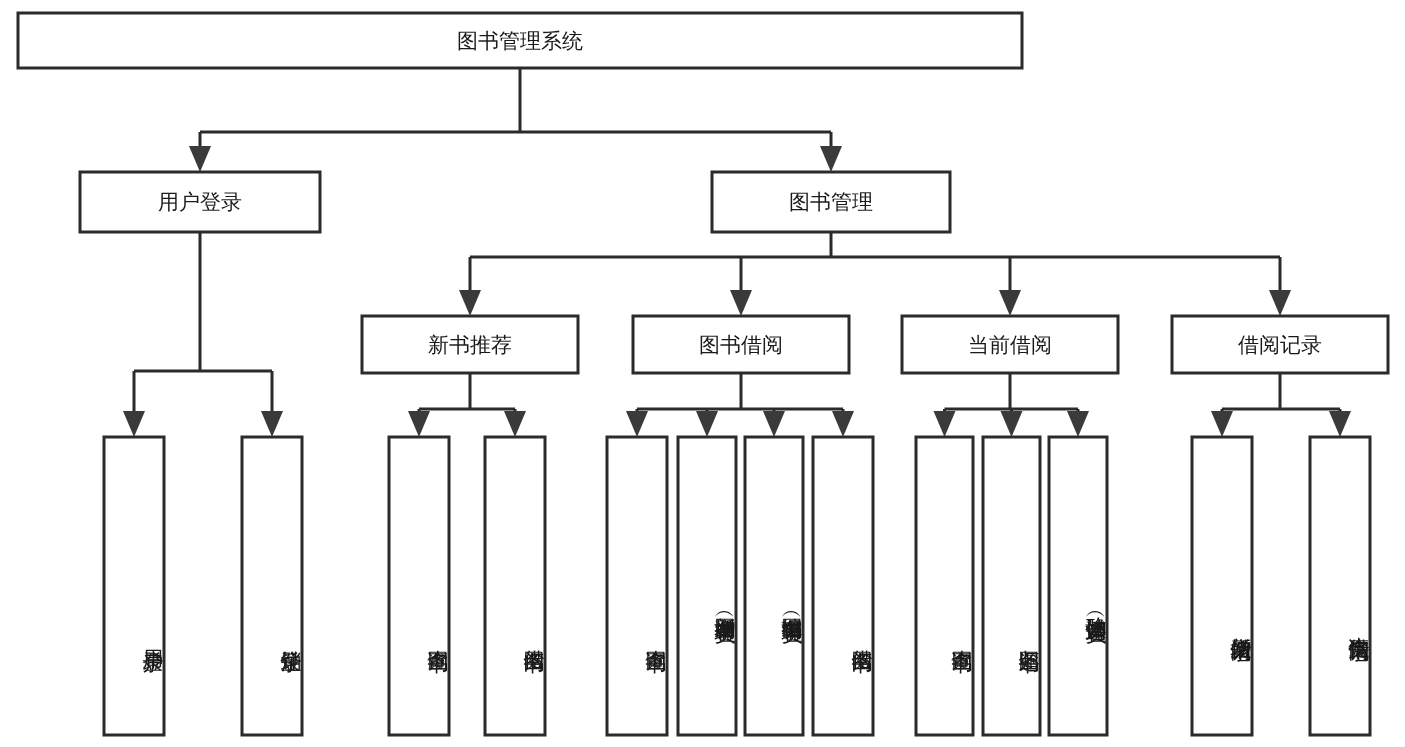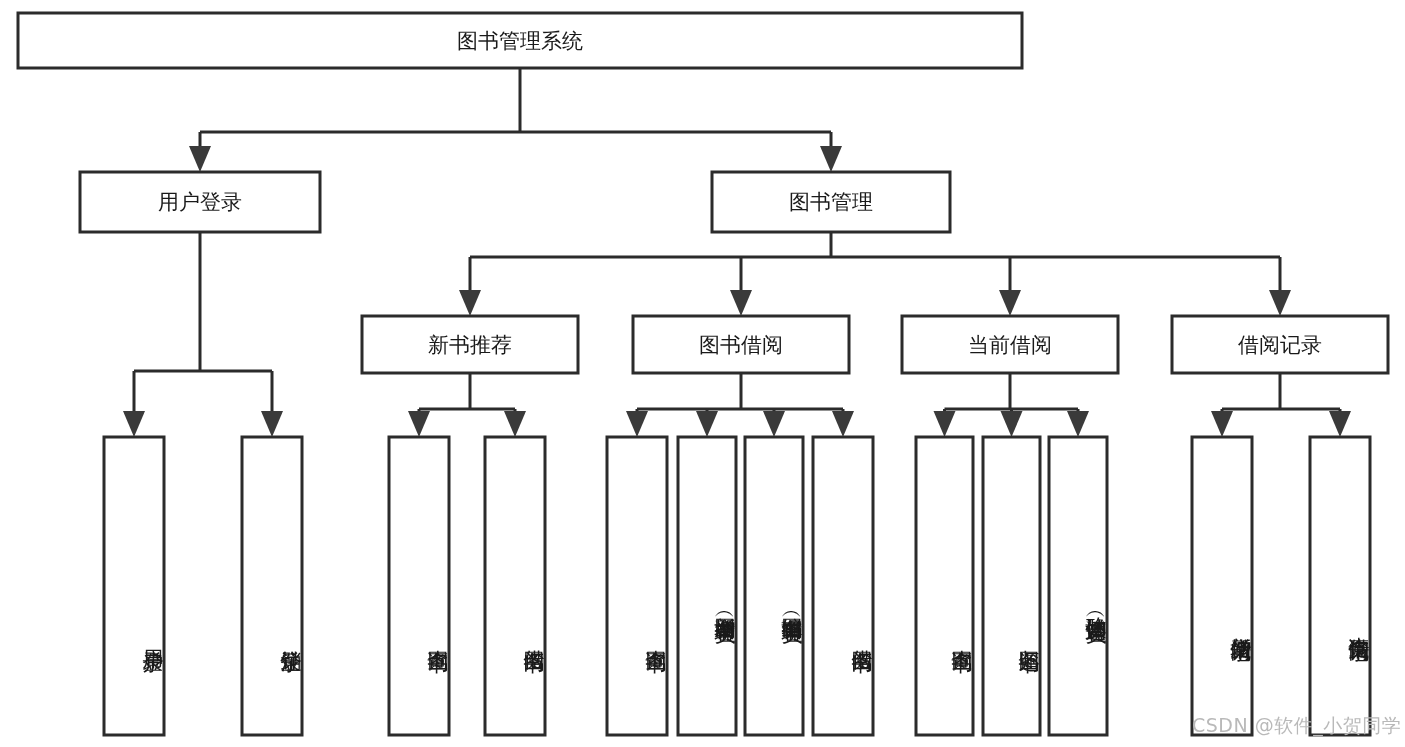--- a/index.html
+++ b/index.html
@@ -179,15 +179,14 @@
       <div class="node-label-v" style="left: 678px; top: 478px; width: 58px; height: 253px;">新增图书（管理员）</div>
       <div class="node-label-v" style="left: 745px; top: 478px; width: 58px; height: 253px;">编辑图书（管理员）</div>
       <div class="node-label-v" style="left: 813px; top: 538px; width: 60px; height: 193px;">借阅图书</div>
       <div class="node-label-v" style="left: 916px; top: 538px; width: 57px; height: 193px;">查询图书</div>
       <div class="node-label-v" style="left: 983px; top: 538px; width: 57px; height: 193px;">归还图书</div>
       <div class="node-label-v" style="left: 1049px; top: 478px; width: 58px; height: 253px;">确认归还（管理员）</div>
       <div class="node-label-v" style="left: 1192px; top: 514px; width: 60px; height: 217px;">新增借阅记录</div>
       <div class="node-label-v" style="left: 1310px; top: 514px; width: 60px; height: 217px;">查询借阅记录</div>
     </div>
 
-  <div class="watermark">CSDN @软件_小贺同学</div>
 
 </div>
 
 </body></html>

